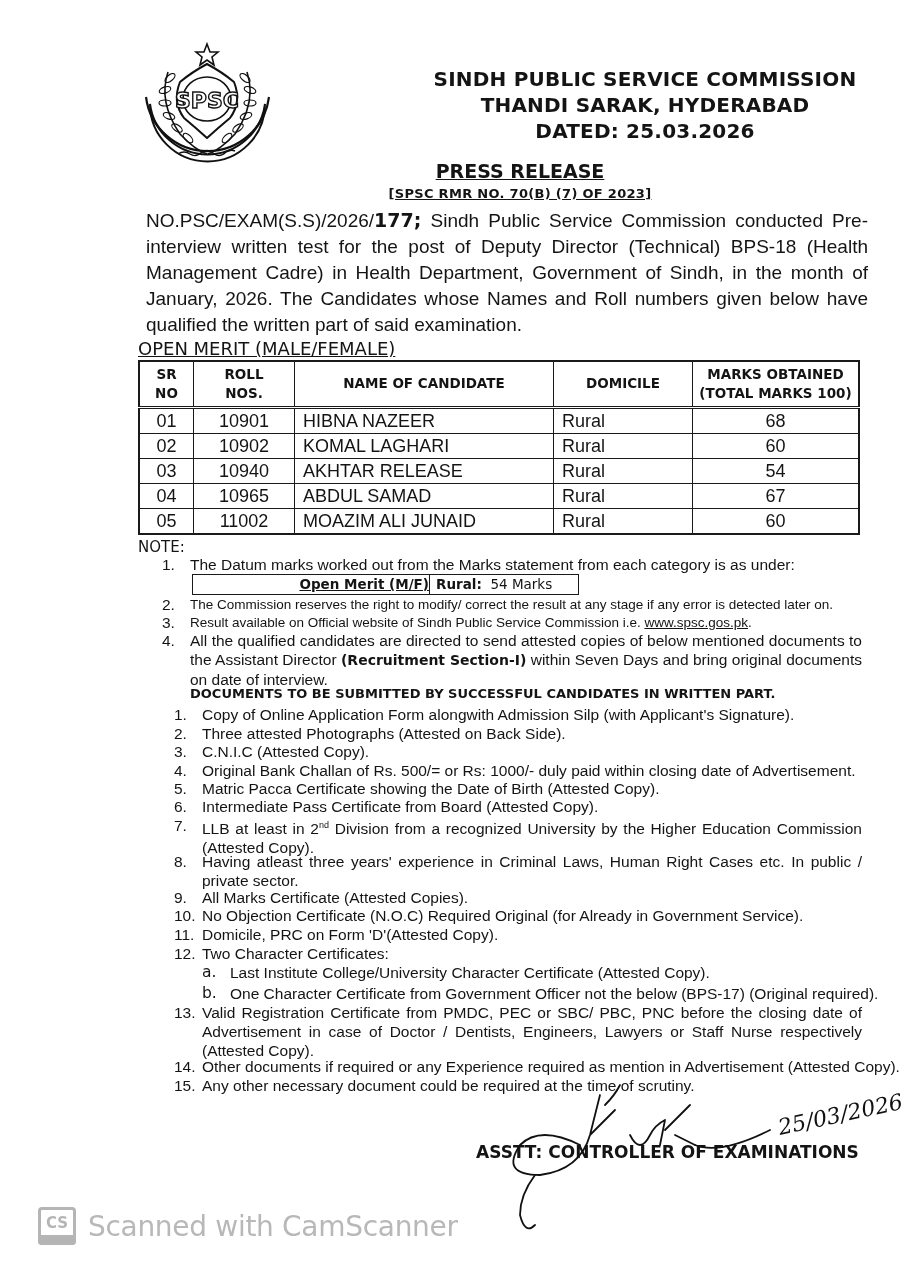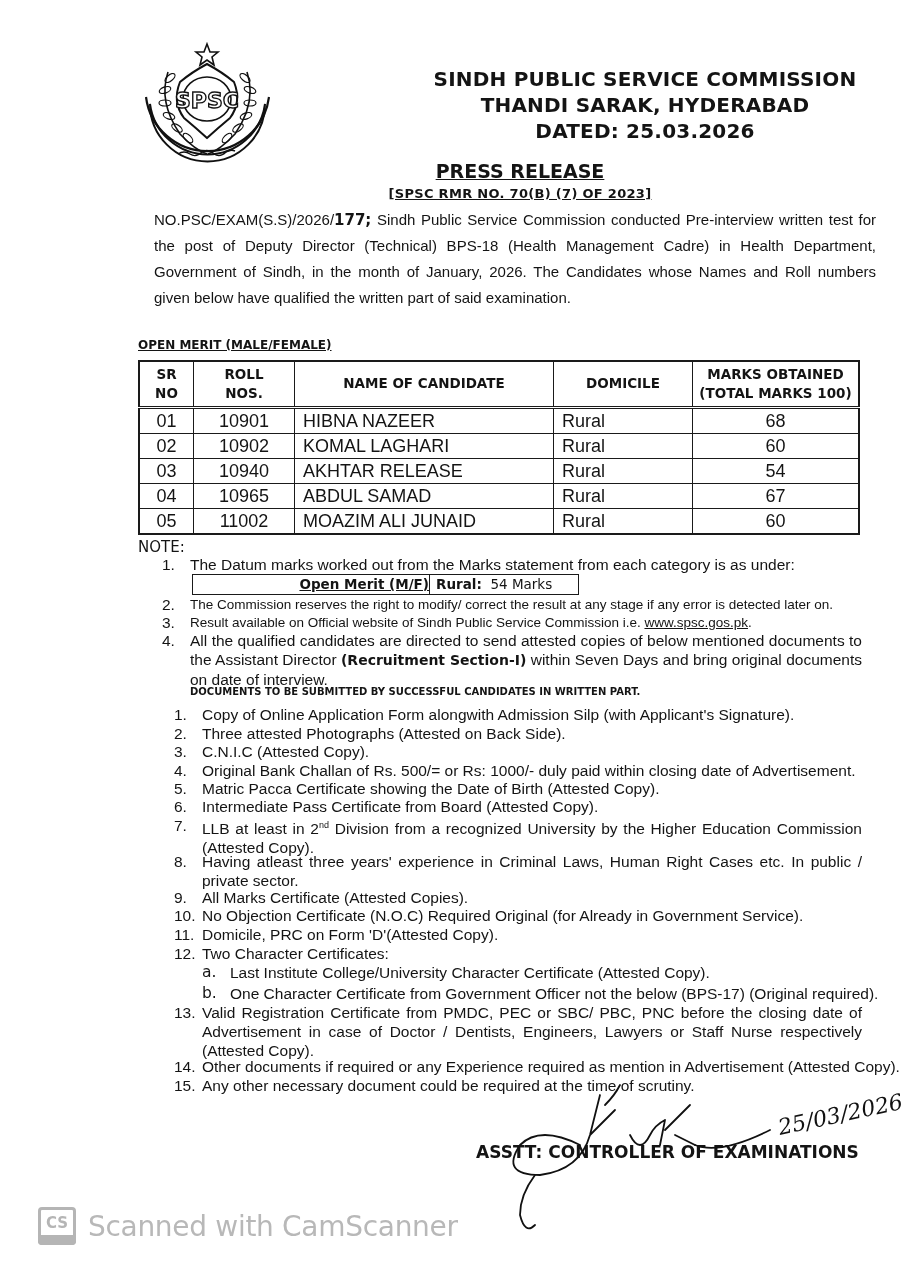--- a/index.html
+++ b/index.html
@@ -9,24 +9,24 @@
   .sans { font-family: "DejaVu Sans", sans-serif; }
   
   #logo { left: 140px; top: 42px; width: 135px; height: 130px; }
   
   .hdr { left: 420px; width: 450px; text-align: center; font-family: "DejaVu Sans", sans-serif;
          font-weight: bold; font-size: 20px; line-height: 26px; letter-spacing: 0.2px; }
   .pr-title { left: 300px; width: 440px; text-align: center; top: 160px; font-family: "DejaVu Sans", sans-serif;
          font-weight: bold; font-size: 19px; text-decoration: underline; }
   .pr-ref { left: 300px; width: 440px; text-align: center; top: 186px; font-family: "DejaVu Sans", sans-serif;
          font-weight: bold; font-size: 13px; text-decoration: underline; letter-spacing: 0.3px; }
-  .intro { left: 154px; top: 207px; width: 722px; font-size: 15px; line-height: 26px; text-align: justify;
+  .intro { left: 146px; top: 207px; width: 722px; font-size: 19px; line-height: 26px; text-align: justify;
            text-align-last: left; font-family: "Liberation Sans", sans-serif; transform-origin: left top; }
   .intro b { font-family: "DejaVu Sans", sans-serif; }
-  .om-head { left: 138px; top: 338px; font-family: "DejaVu Sans", sans-serif; font-weight: bold; font-size: 12px;
+  .om-head { left: 138px; top: 338px; font-family: "DejaVu Sans", sans-serif; font-weight: normal; font-size: 18px;
              text-decoration: underline; }
   
   table.results { position: absolute; left: 138px; top: 360px; width: 722px; border-collapse: collapse;
                   font-family: "Liberation Sans", sans-serif; }
   table.results th, table.results td { border: 1.5px solid #1a1a1a; padding: 0; }
   table.results thead tr { height: 46px; }
   table.results thead th { font-family: "DejaVu Sans", sans-serif; font-weight: bold; font-size: 13.5px;
                            line-height: 19px; text-align: center; border-bottom: 3px double #1a1a1a; }
   table.results tbody tr { height: 25px; }
   table.results tbody td { font-size: 18px; line-height: 24px; }
@@ -41,21 +41,21 @@
   .nl { position: absolute; font-size: 15.5px; line-height: 19px; font-family: "Liberation Sans", sans-serif; }
   .nl .num { position: absolute; left: 0; }
   .nl .txt { position: absolute; left: 28px; white-space: nowrap; }
   .nl .wrap { position: absolute; left: 28px; white-space: normal; text-align: justify; text-align-last: left; }
   .small { font-size: 13.5px; }
   .datum { left: 192px; top: 574px; width: 385px; height: 19px; border: 1.5px solid #1a1a1a; display: flex;
            font-family: "DejaVu Sans", sans-serif; font-size: 13.5px; text-align: right; }
   .datum .d1 { width: 228px; border-right: 1.5px solid #1a1a1a; padding-left: 8px; font-weight: bold; text-decoration: underline; line-height: 19px; }
   .datum .d2 { padding-left: 6px; line-height: 19px; }
   .datum .d2 b { font-weight: bold; }
-  .docs-h { left: 190px; top: 686px; font-family: "DejaVu Sans", sans-serif; font-weight: bold; font-size: 10px; }
+  .docs-h { left: 190px; top: 686px; font-family: "DejaVu Sans", sans-serif; font-weight: bold; font-size: 13px; }
   .link { text-decoration: underline; }
   
   .sig-title { left: 476px; top: 1142px; font-family: "DejaVu Sans", sans-serif; font-weight: bold; font-size: 17px; }
   #signature { left: 480px; top: 1075px; width: 435px; height: 160px; }
   
   .wm { left: 38px; top: 1207px; display: flex; align-items: center; color: #b5b5b5; }
   .wm-icon { width: 38px; height: 38px; border: 3px solid #b5b5b5; border-radius: 4px; box-sizing: border-box;
              position: relative; font-family: "DejaVu Sans", sans-serif; font-weight: bold; font-size: 15px;
              color: #b5b5b5; text-align: center; line-height: 26px; }
   .wm-icon::after { content: ""; position: absolute; left: -3px; right: -3px; bottom: -3px; height: 10px;

